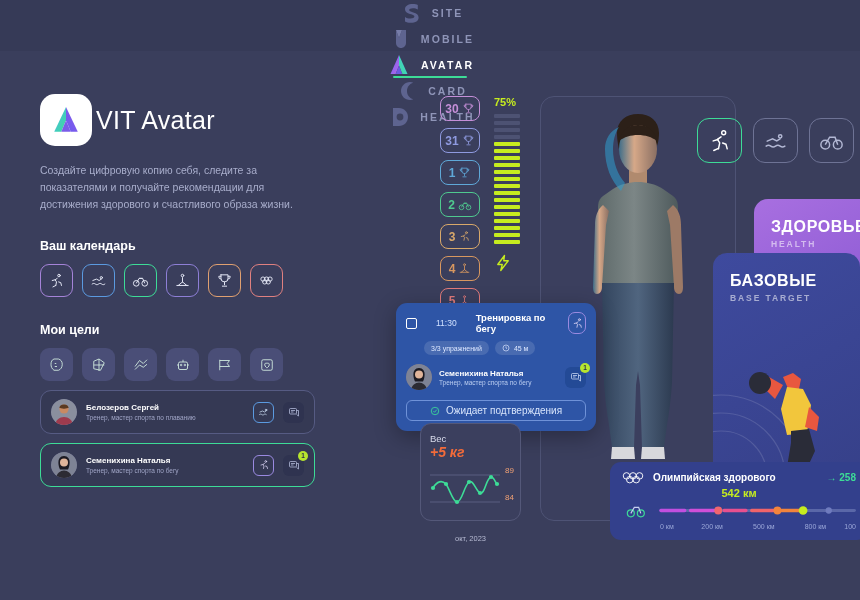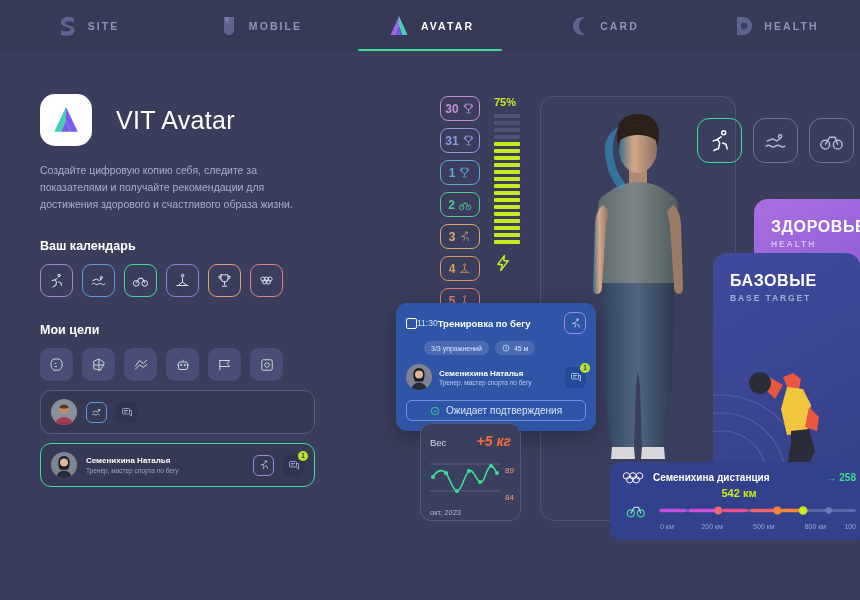--- a/index.html
+++ b/index.html
@@ -9,42 +9,42 @@
     font-family: "Liberation Sans", sans-serif;
     color: #e8eaf2;
     position: relative;
   }
   .stage { position: relative; width: 860px; height: 600px; overflow: hidden; }
 
   
   .topnav {
     position: absolute; left: 0; top: 0; width: 860px; height: 51px;
     background: #363a57;
-    display: flex; align-items: center;
+    display: flex; align-items: center; flex-direction: column;
   }
   .nav-tab {
     flex: 1; height: 51px;
     display: flex; align-items: center; justify-content: center; gap: 9px;
     position: relative;
     cursor: pointer;
   }
   .nav-logo { width: 26px; height: 26px; flex: none; display:block; }
   .nav-label {
     font-size: 10.5px; letter-spacing: 2.1px; font-weight: 700;
     color: #8f95b8;
   }
   .nav-tab.active .nav-label { color: #ffffff; }
   .nav-underline {
     position: absolute; left: 8%; right: 8%; bottom: 0; height: 2px;
     background: #3ddc97; border-radius: 2px;
   }
 
   
   .left { position: absolute; left: 40px; top: 94px; width: 275px; }
-  .brand-row { display: flex; align-items: center; gap: 24px; }
+  .brand-row { display: flex; align-items: center; gap: 4px; }
   .brand-tile {
     width: 52px; height: 52px; border-radius: 15px; background: #ffffff;
     display: flex; align-items: center; justify-content: center; flex: none;
   }
   .brand-title { font-size: 25px; font-weight: 400; color: #ffffff; letter-spacing: 0.3px; }
   .brand-desc {
     margin-top: 16px; font-size: 10.5px; line-height: 1.62; color: #a8adcb;
     max-width: 258px;
   }
   .sec-title {
@@ -137,21 +137,21 @@
   .card-hd { padding: 19px 0 0 17px; }
   .card-ru { font-size: 16px; font-weight: 700; letter-spacing: 0.6px; color: #ffffff; }
   .card-en { font-size: 8.5px; font-weight: 700; letter-spacing: 1.9px; color: rgba(255,255,255,0.55); margin-top: 3px; }
 
   
   .popup {
     position: absolute; left: 396px; top: 303px; width: 200px;
     background: #2e55a6; border-radius: 11px; padding: 9px 10px 10px;
     box-shadow: 0 6px 22px rgba(0,0,0,0.3);
   }
-  .pu-top { display: flex; align-items: center; gap: 0; }
+  .pu-top { display: flex; align-items: center; gap: 19px; }
   .checkbox {
     width: 11px; height: 11px; border: 1.3px solid #ffffff; border-radius: 2px; flex: none;
     cursor: pointer;
   }
   .pu-time { font-size: 8.5px; color: #cfe0ff; }
   .pu-title { font-size: 9.5px; font-weight: 700; color: #ffffff; }
   .pu-icon {
     margin-left: auto; width: 22px; height: 22px; border-radius: 7px;
     border: 1px solid #9a8ae0; display: flex; align-items: center; justify-content: center;
     cursor: pointer;
@@ -174,24 +174,24 @@
     border: 1px solid #6f92d8; display: flex; align-items: center; justify-content: center;
     gap: 6px; font-size: 10px; color: #d7e4fb; cursor: pointer;
   }
 
   
   .wcard {
     position: absolute; left: 420px; top: 423px; width: 101px; height: 98px;
     border: 1px solid #545879; border-radius: 11px; background: #3b3f5e;
     padding: 9px 9px 0;
   }
-  .w-row { display: flex; align-items: baseline; justify-content: space-between; }
+  .w-row { display: flex; align-items: baseline; justify-content: space-between; flex-direction: column; }
   .w-label { font-size: 9.5px; color: #d7daea; }
   .w-delta { font-size: 14px; font-weight: 700; color: #f26b3a; font-style: italic; }
-  .w-date { font-size: 7.5px; color: #b6bad2; margin-top: 1px; }
+  .w-date { font-size: 7.5px; color: #b6bad2; text-align: center; margin-top: 16px; }
   .w-hi, .w-lo { position: absolute; right: 6px; font-size: 8px; color: #f0a074; }
 
   
   .ocard {
     position: absolute; left: 610px; top: 462px; width: 258px; height: 78px;
     background: #33408c; border-radius: 11px; padding: 9px 12px;
   }
   .o-top { display: flex; align-items: center; gap: 9px; }
   .o-title { font-size: 10px; font-weight: 700; color: #ffffff; }
   .o-more { margin-left: auto; font-size: 10px; font-weight: 700; color: #3ddc97; white-space: nowrap; }
@@ -378,20 +378,24 @@
 
 
     <div class="trainer-card">
       <div class="avatar-img">
         <svg width="26" height="26" viewBox="0 0 26 26">
           <circle cx="13" cy="13" r="13" fill="#8a8f9e"></circle>
           <circle cx="13" cy="10" r="4.6" fill="#c98a63"></circle>
           <path d="M13 5.5c-3 0-4.6 1.6-4.6 3.6 0-.2 2 .6 4.6.6s4.6-.8 4.6-.6c0-2-1.6-3.6-4.6-3.6z" fill="#5a3a22"></path>
           <path d="M4 26c.6-5 4.4-8 9-8s8.4 3 9 8H4z" fill="#9e3b4e"></path>
         </svg>
+      </div>
+      <div class="tinfo">
+        <div class="tname">Белозеров Сергей</div>
+        <div class="trole">Тренер, мастер спорта по плаванию</div>
       </div>
       <div class="tbtn outline-blue">
         <svg width="12" height="12" viewBox="0 0 24 24" fill="none" stroke="#cfe0f5" stroke-width="1.5" stroke-linecap="round">
           <circle cx="16" cy="8" r="1.6"></circle>
             <path d="M4 12l5-2 4 2 3-2"></path>
             <path d="M3 17c1.5-1.2 3-1.2 4.5 0s3 1.2 4.5 0 3-1.2 4.5 0"></path>
         </svg>
       </div>
       <div class="tbtn dark">
         <svg width="12" height="12" viewBox="0 0 24 24" fill="none" stroke="#b9c2e0" stroke-width="1.5">
@@ -709,21 +713,21 @@
 
   <div class="ocard">
     <div class="o-top">
       <svg width="22" height="13" viewBox="0 0 40 24" fill="none" stroke="#ffffff" stroke-width="1.7">
         <circle cx="8" cy="9" r="6"></circle>
           <circle cx="20" cy="9" r="6"></circle>
           <circle cx="32" cy="9" r="6"></circle>
           <circle cx="14" cy="16" r="6"></circle>
           <circle cx="26" cy="16" r="6"></circle>
       </svg>
-      <span class="o-title">Семенихина дистанция</span>
+      <span class="o-title">Олимпийская здорового</span>
       <span class="o-more">→ 258</span>
     </div>
     <div class="o-val">542 км</div>
     <div class="o-track">
       <svg width="28" height="20" viewBox="0 0 24 24" fill="none" stroke="#3ddc97" stroke-width="1.4">
         <circle cx="6" cy="16" r="4.2"></circle>
           <circle cx="18" cy="16" r="4.2"></circle>
           <path d="M6 16l4.2-7.2h5.2L18 16M10 8.8h5.4" stroke="#c7d0f0"></path>
       </svg>
       <svg width="200" height="11" viewBox="0 0 200 11">

